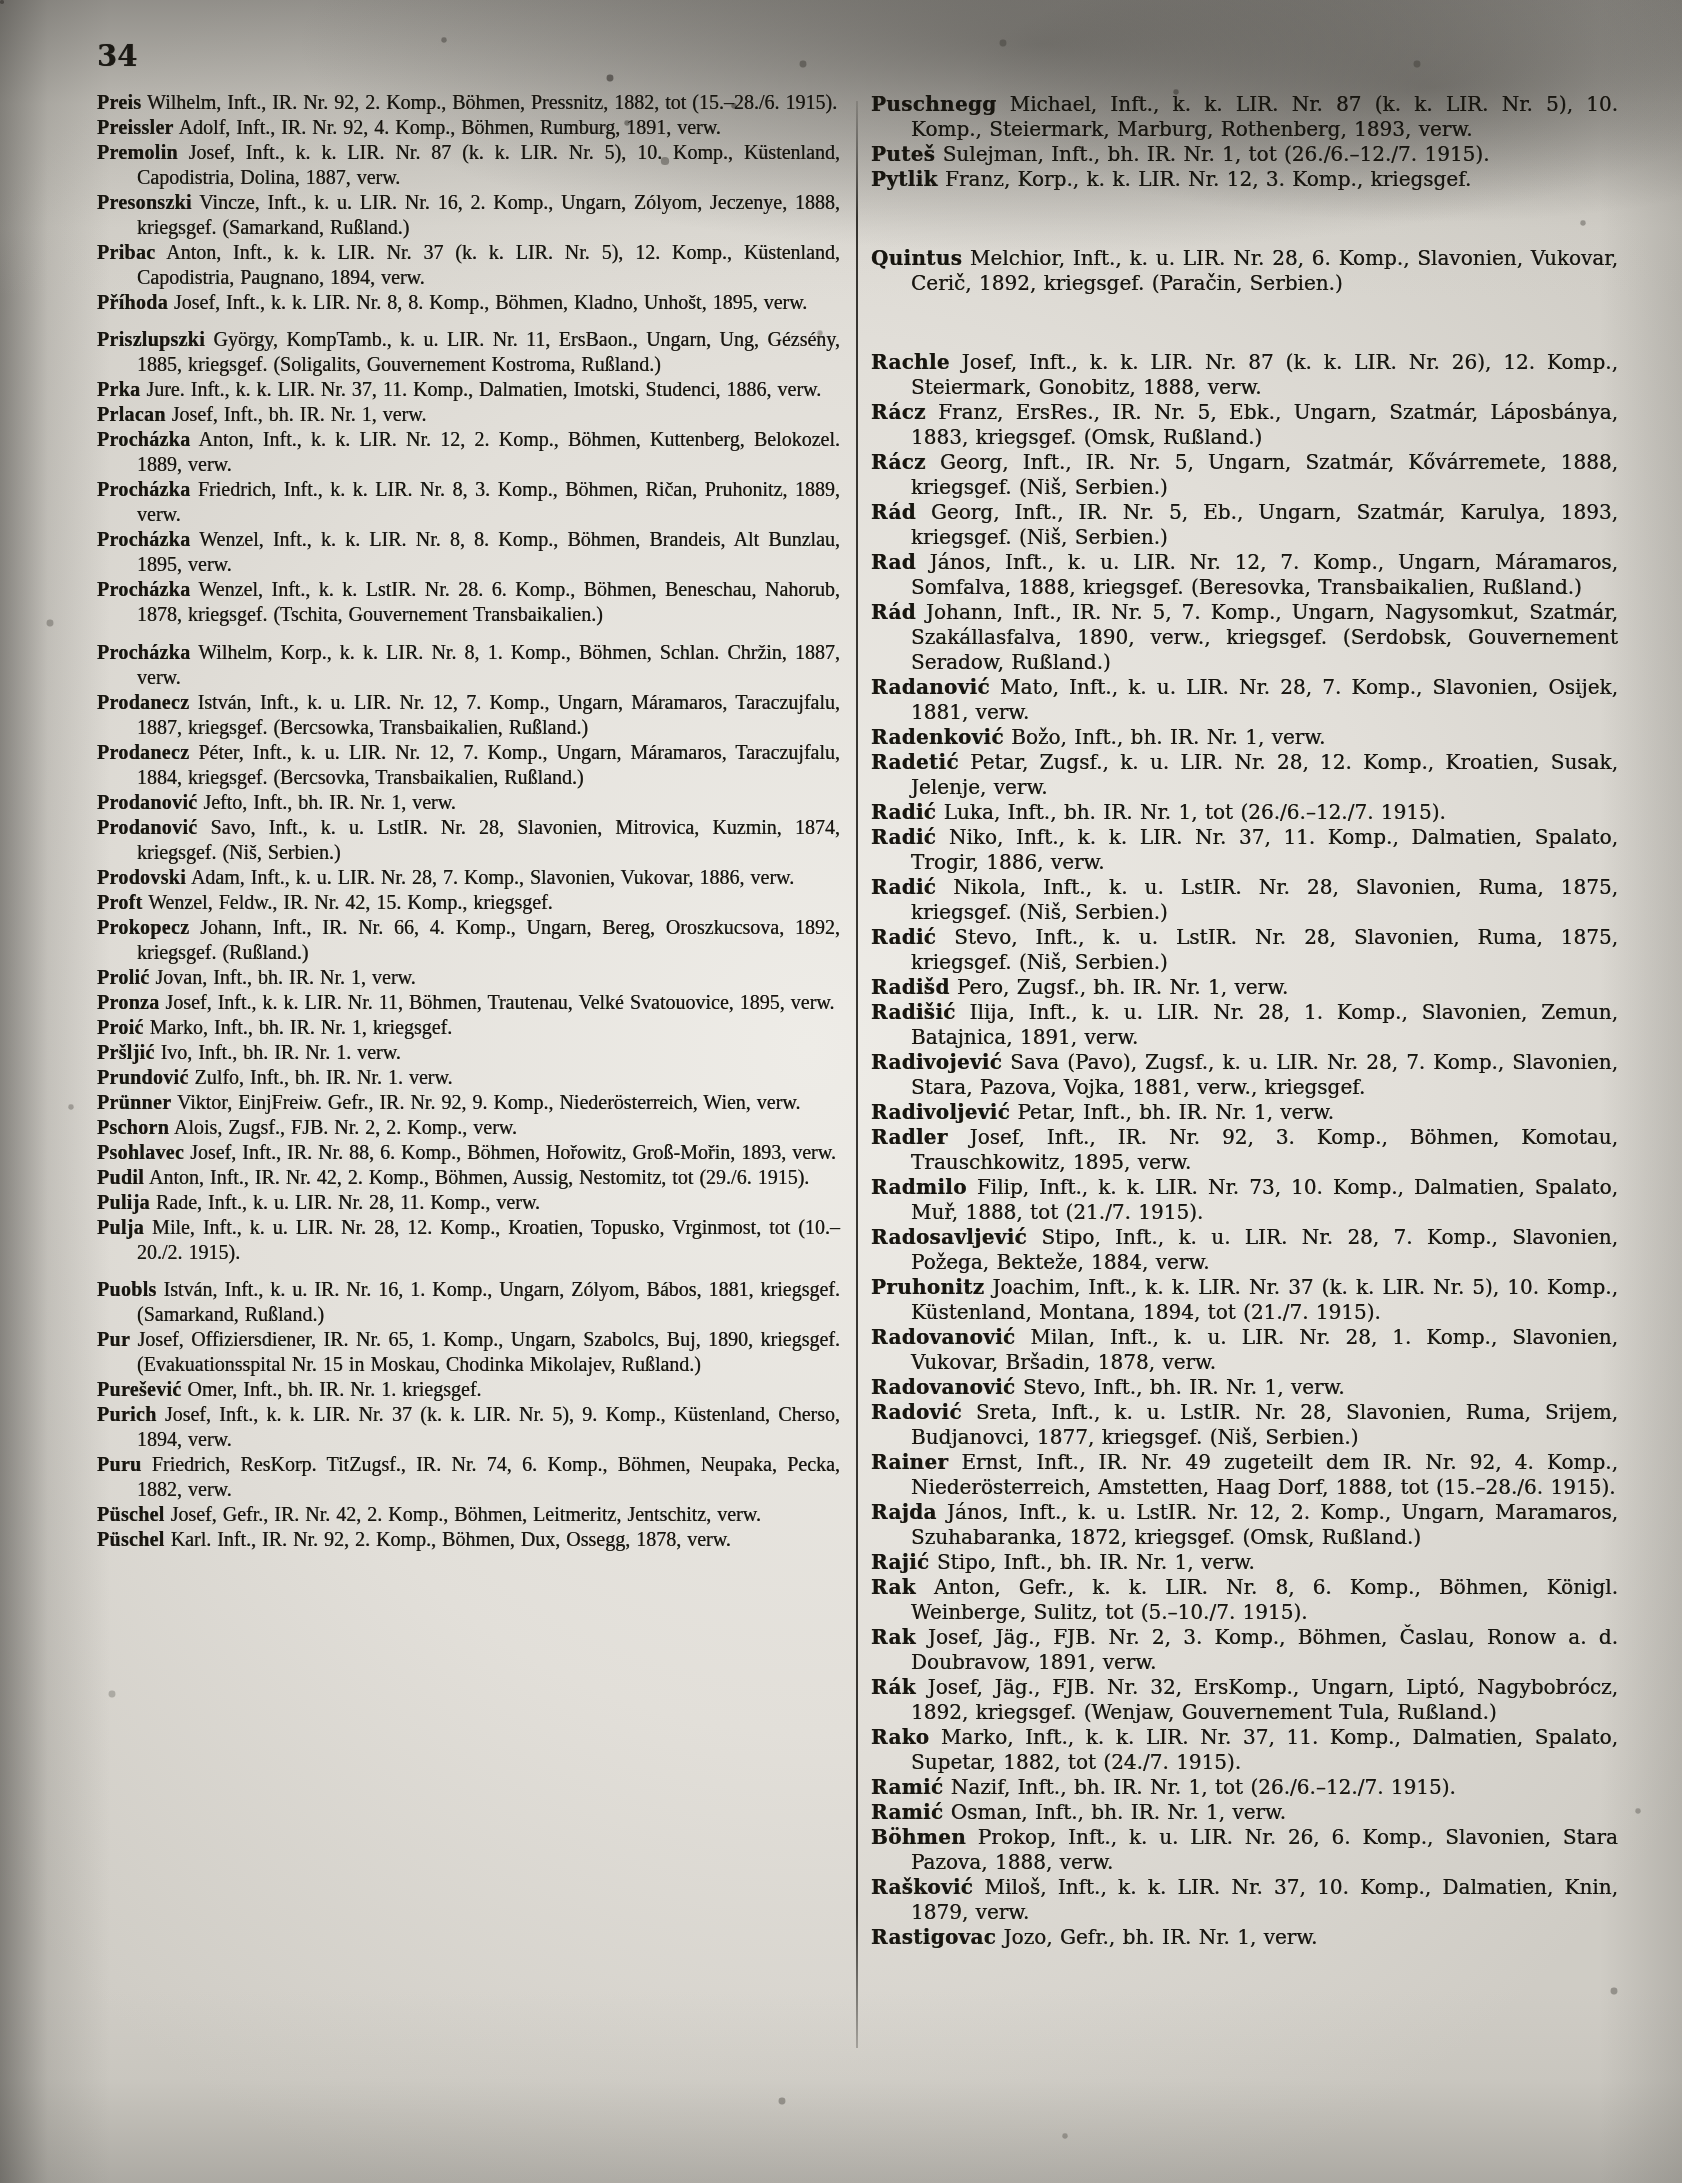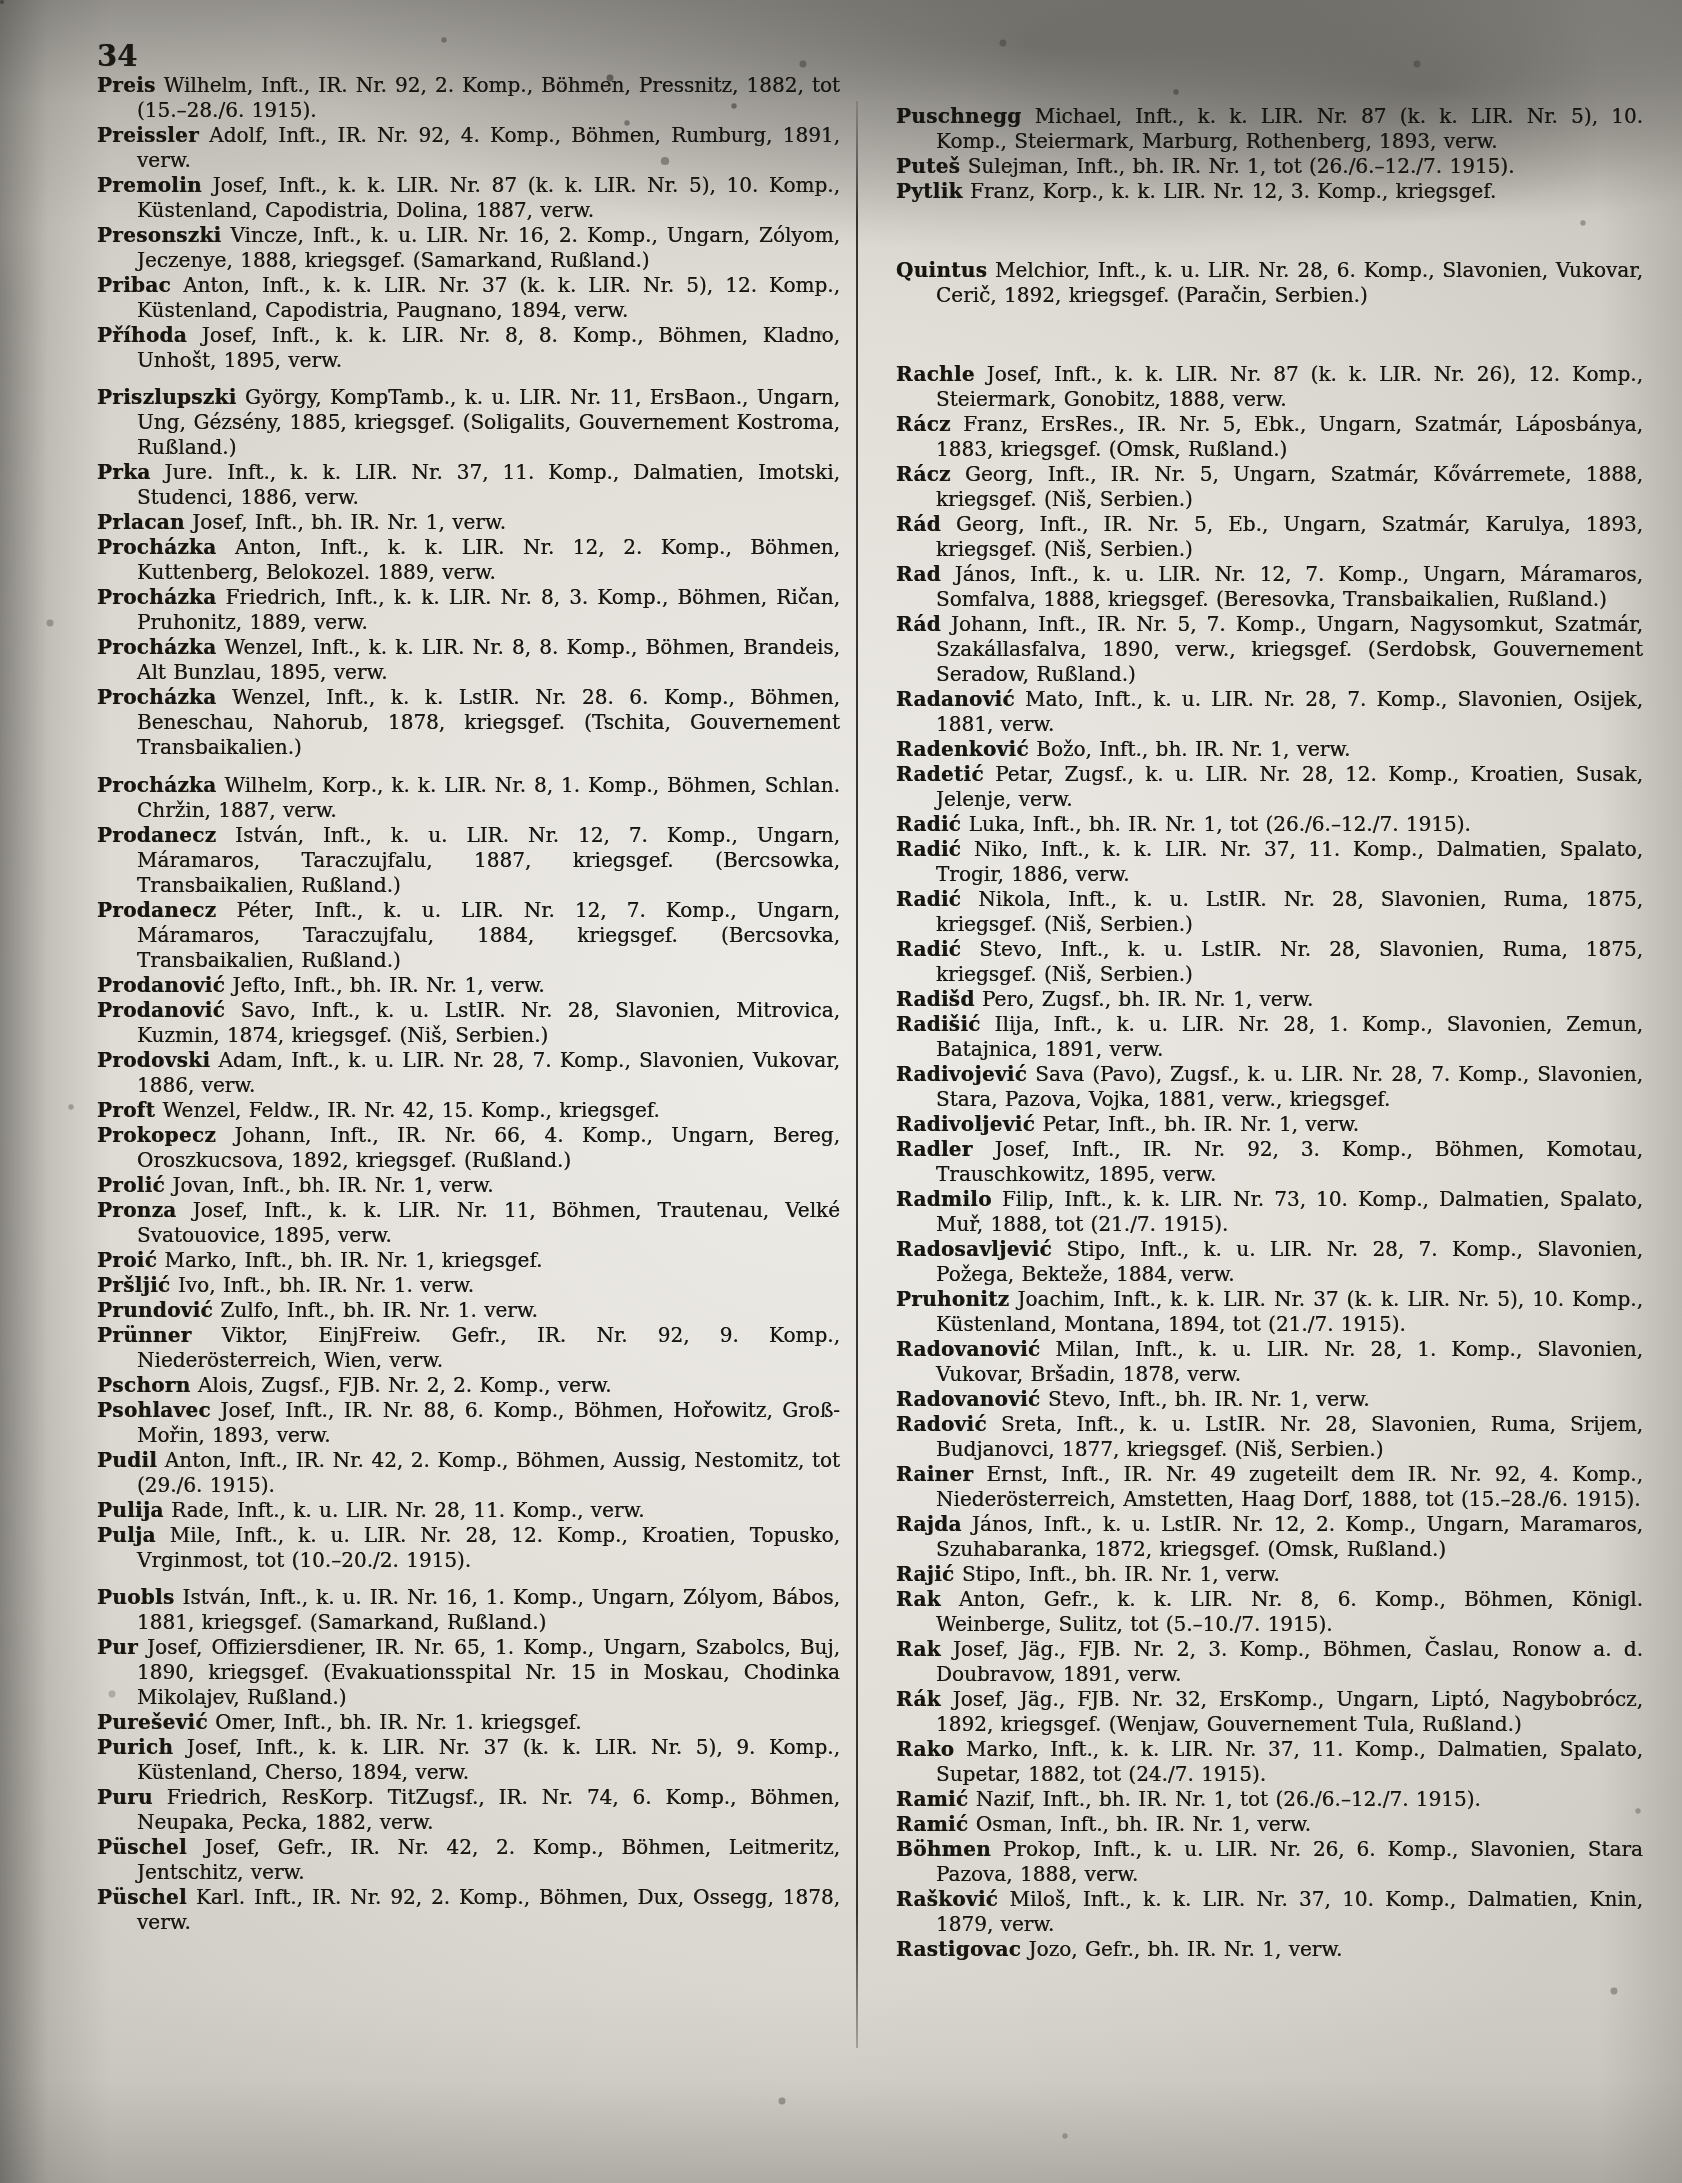--- a/index.html
+++ b/index.html
@@ -15,22 +15,22 @@
       linear-gradient(90deg, rgba(66,64,60,0.55) 0px, rgba(120,118,112,0.25) 48px, rgba(0,0,0,0) 110px),
       linear-gradient(270deg, rgba(120,118,112,0.30) 0px, rgba(0,0,0,0) 83px),
       linear-gradient(0deg, rgba(116,114,108,0.38) 0px, rgba(165,163,155,0.14) 104px, rgba(0,0,0,0) 193px),
       radial-gradient(ellipse 1105px 1243px at 48% 48%, #eeece7 0%, #e2dfd9 55%, #cfccc5 100%);
   }
   .col {
     position: absolute;
     text-shadow: 0.3px 0.3px 0.6px rgba(23,21,15,0.55), -0.2px 0 0.4px rgba(23,21,15,0.30);
     color: #17150f;
   }
-  .col-left  { left: 97px;  top: 73px; width: 743px; }
-  .col-right { left: 871px; top: 104px; width: 747px; margin-left: 25px; }
+  .col-left  { left: 97px;  top: 90px; width: 743px; font-family: Liberation Serif, serif; }
+  .col-right { left: 871px; top: 92px; width: 747px; }
   .entry {
     margin: 0;
     padding-left: 40px;
     text-indent: -40px;
     text-align: justify;
     font-size: 20px;
     line-height: 25px;
     word-spacing: 1px;
   }
   .entry.gap       { margin-top: 12.4px; }

